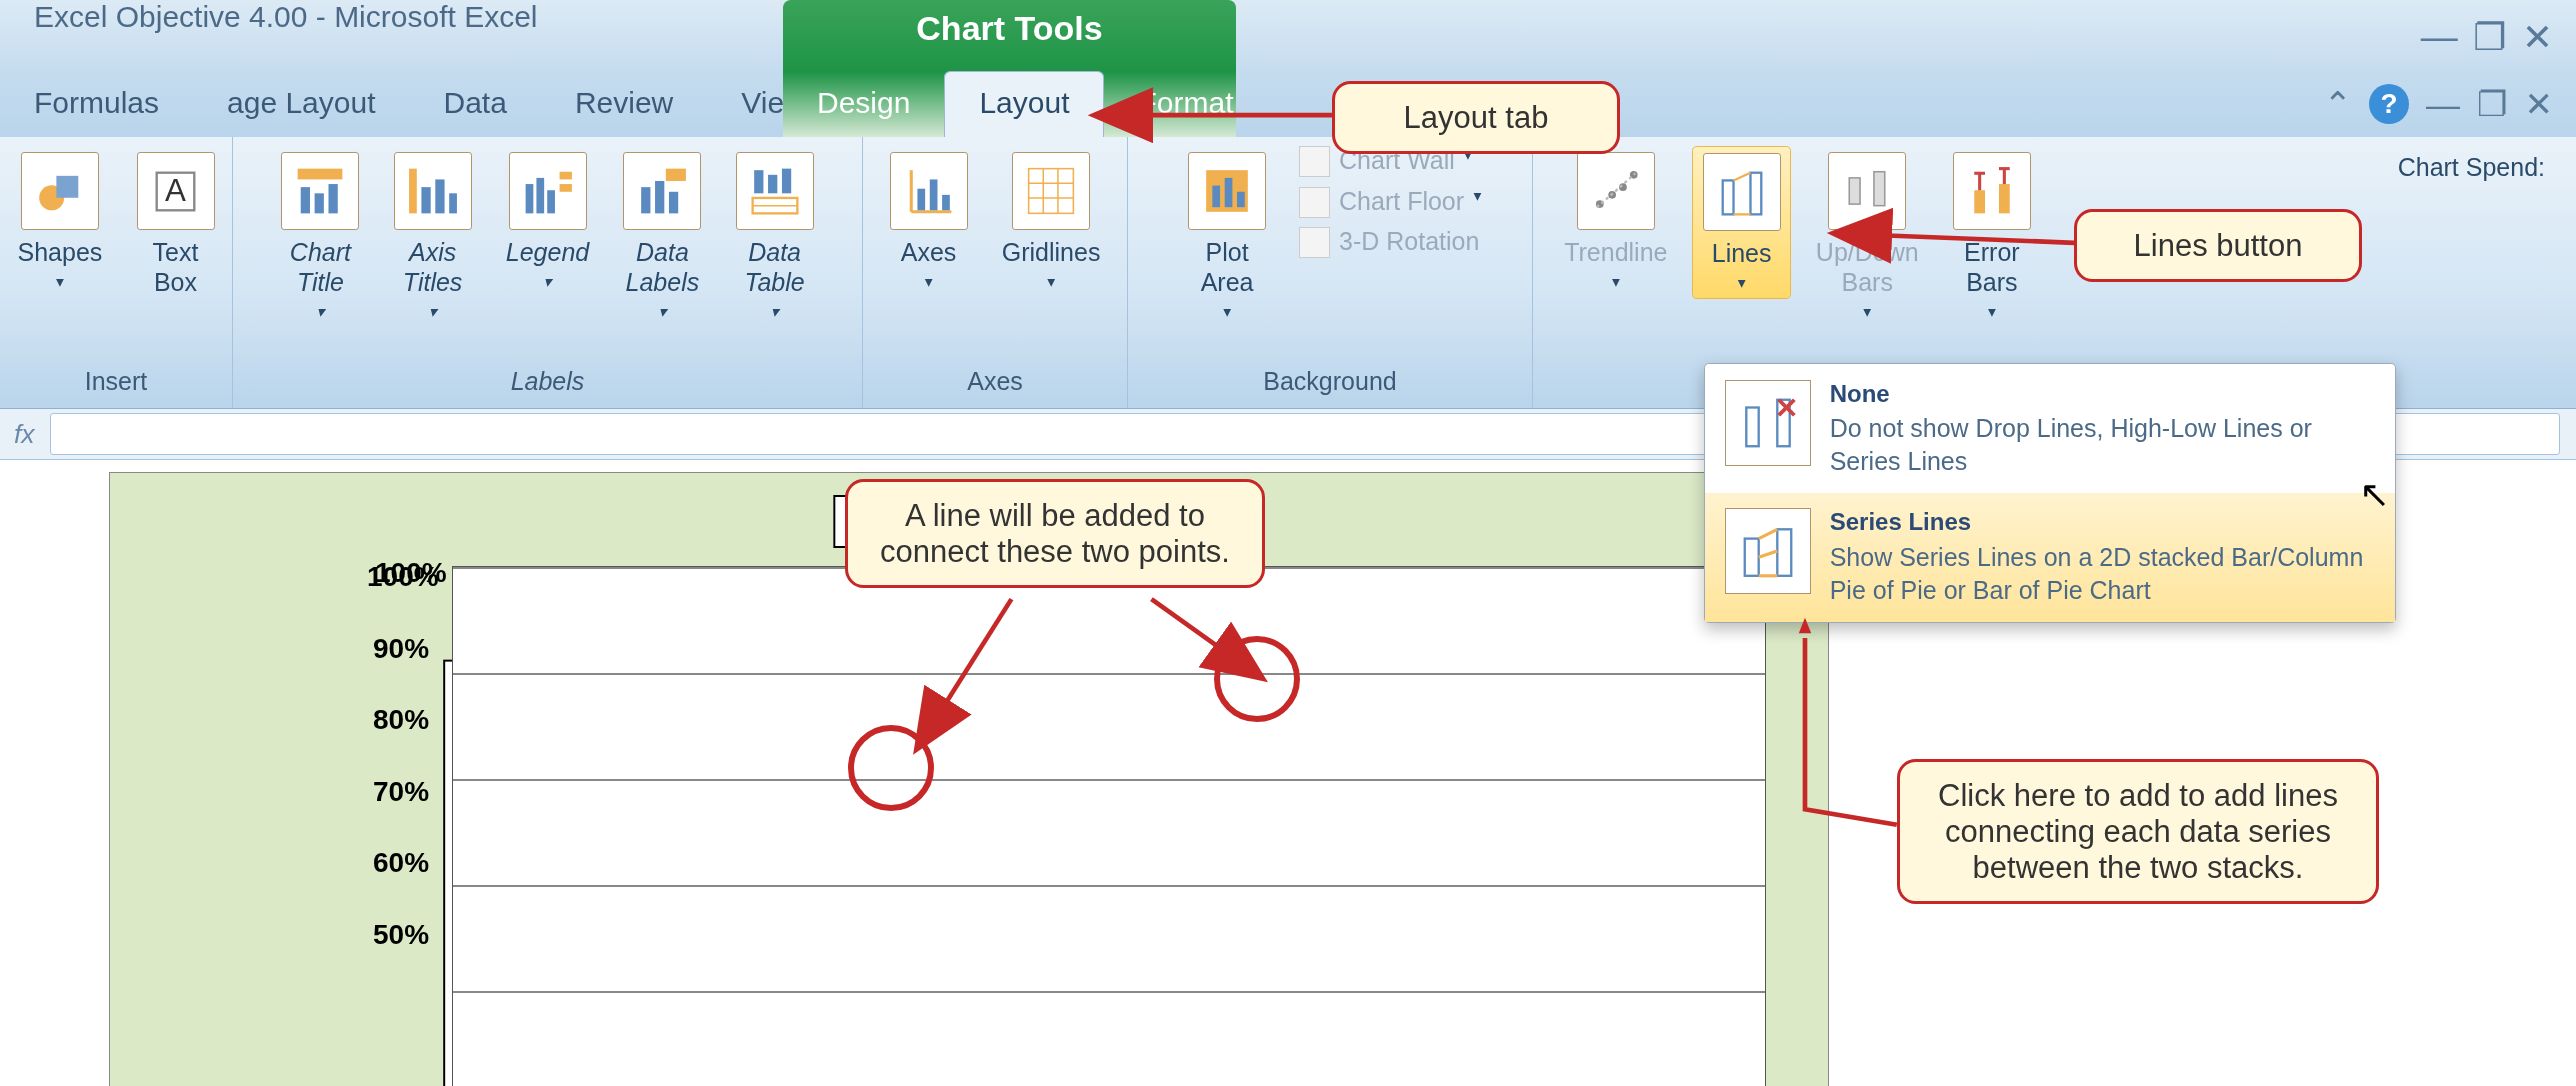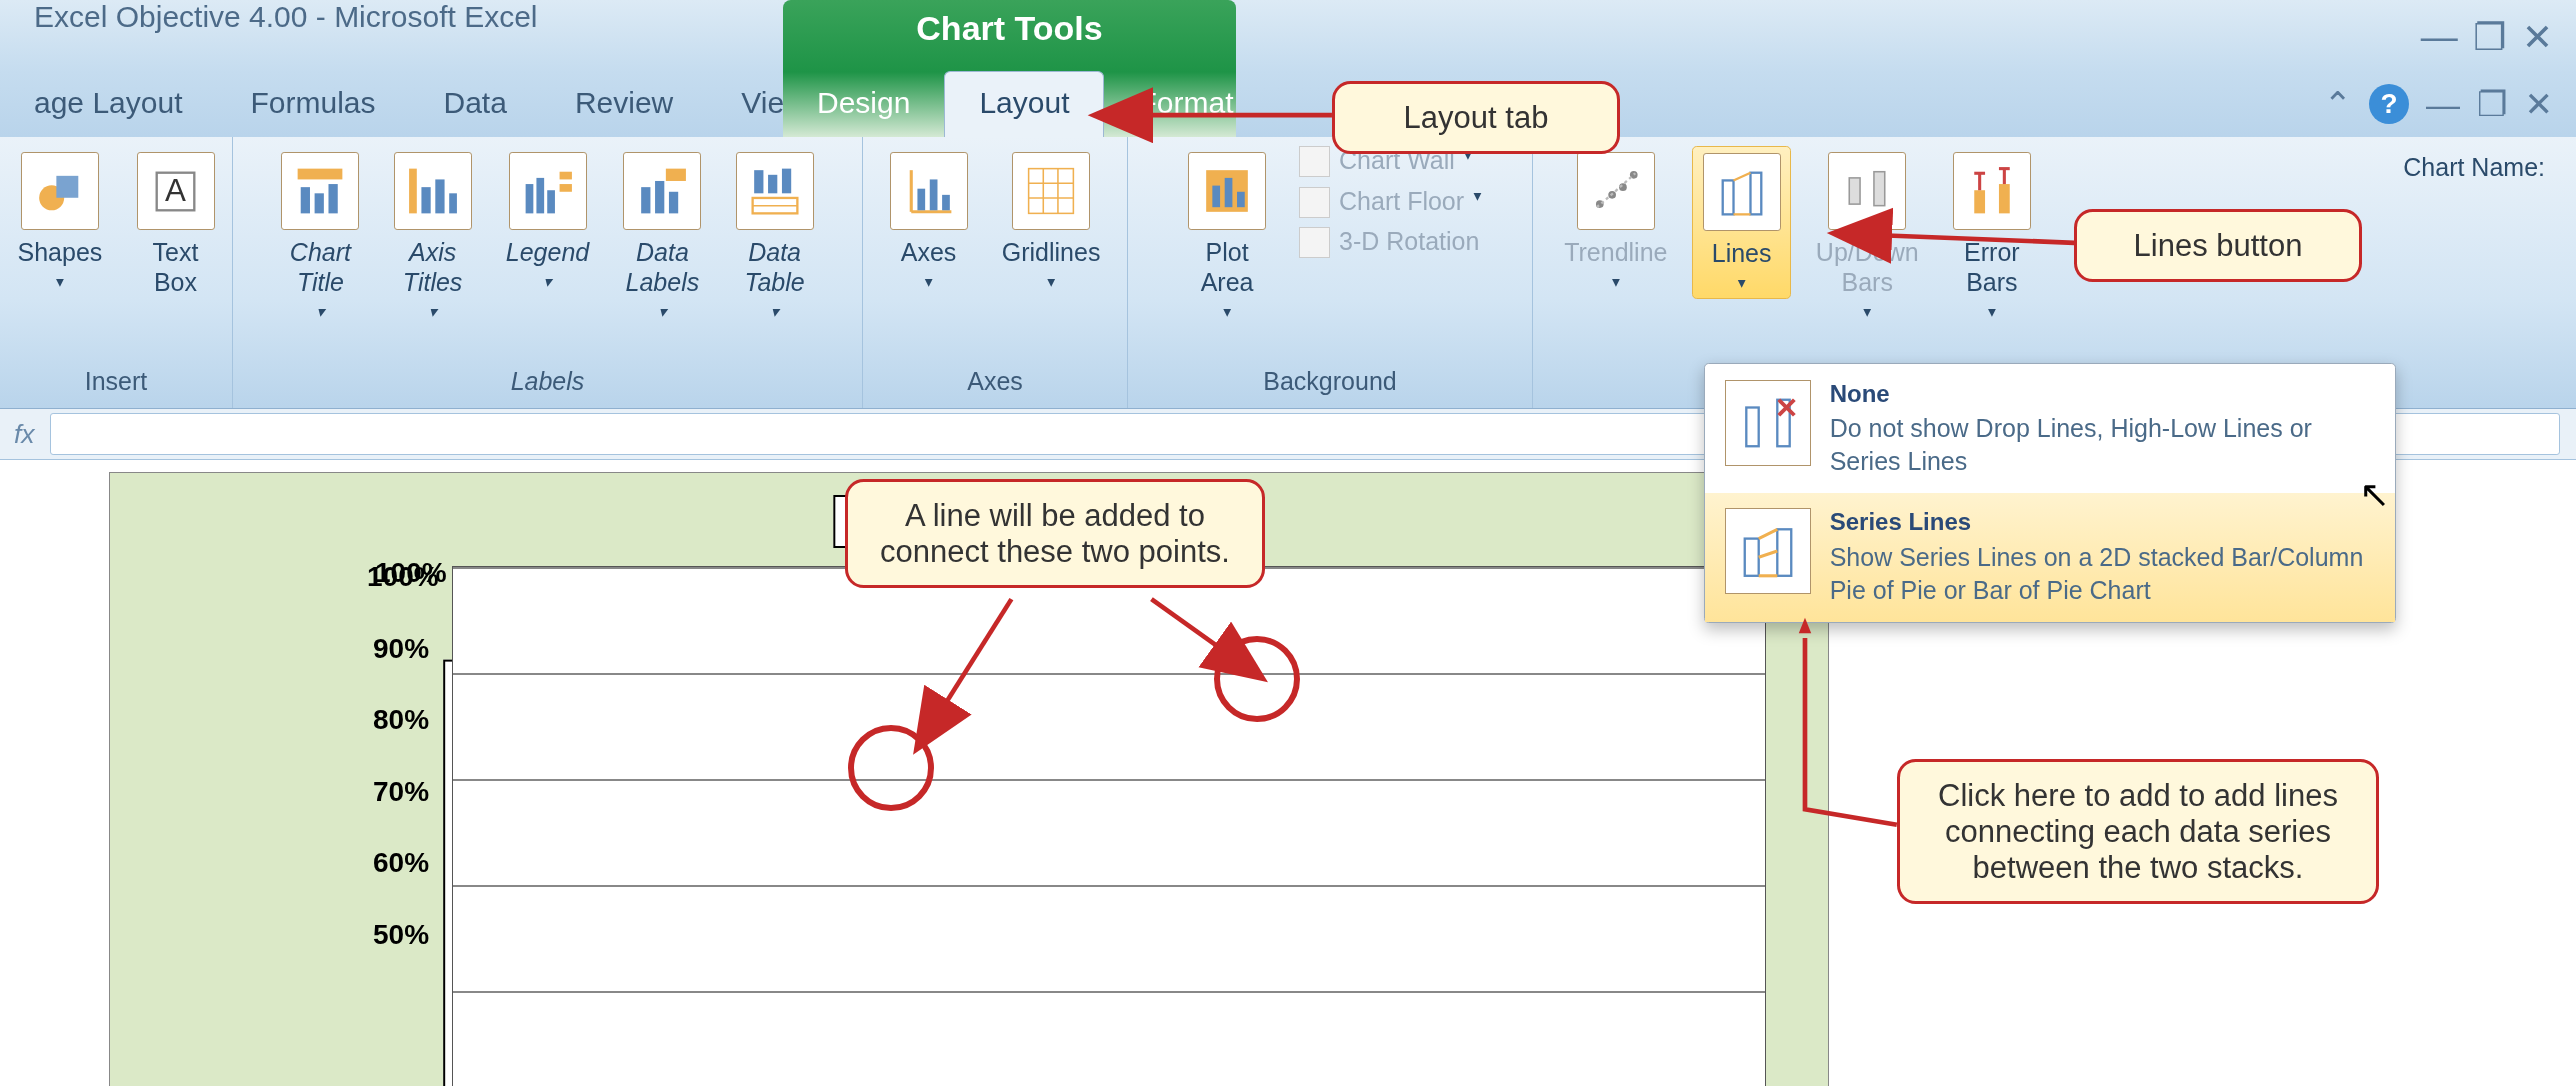--- a/index.html
+++ b/index.html
@@ -143,22 +143,22 @@
   <div class="title">Excel Objective 4.00  -  Microsoft Excel</div>
   <div class="charttools">Chart Tools</div>
   <div class="win-controls">
     <span>—</span>
     <span>❐</span>
     <span>✕</span>
   </div>
 </div>
 
 <div class="tabrow">
+  <div class="tab">Formulas</div>
   <div class="tab">age Layout</div>
-  <div class="tab">Formulas</div>
   <div class="tab">Data</div>
   <div class="tab">Review</div>
   <div class="tab">View</div>
 
   <div class="charttools-tabs">
     <div class="tab ct">Design</div>
     <div class="tab active">Layout</div>
     <div class="tab ct">Format</div>
   </div>
 
@@ -389,21 +389,21 @@
           </div>
         <div class="label" style="white-space:pre-line">Error
 Bars</div>
         <span class="dropdown-arrow">▾</span>
       </div>
     </div>
     <div class="grouplabel">&nbsp;</div>
   </div>
 
   <div class="chart-name-box">
-    <div class="lbl">Chart Name:</div>
+    <div class="lbl">Chart Spend:</div>
   </div>
 </div>
 
 <div class="formulabar">
   <div class="fx">fx</div>
   <div class="input"></div>
 </div>
 
 <div class="sheet">
 

